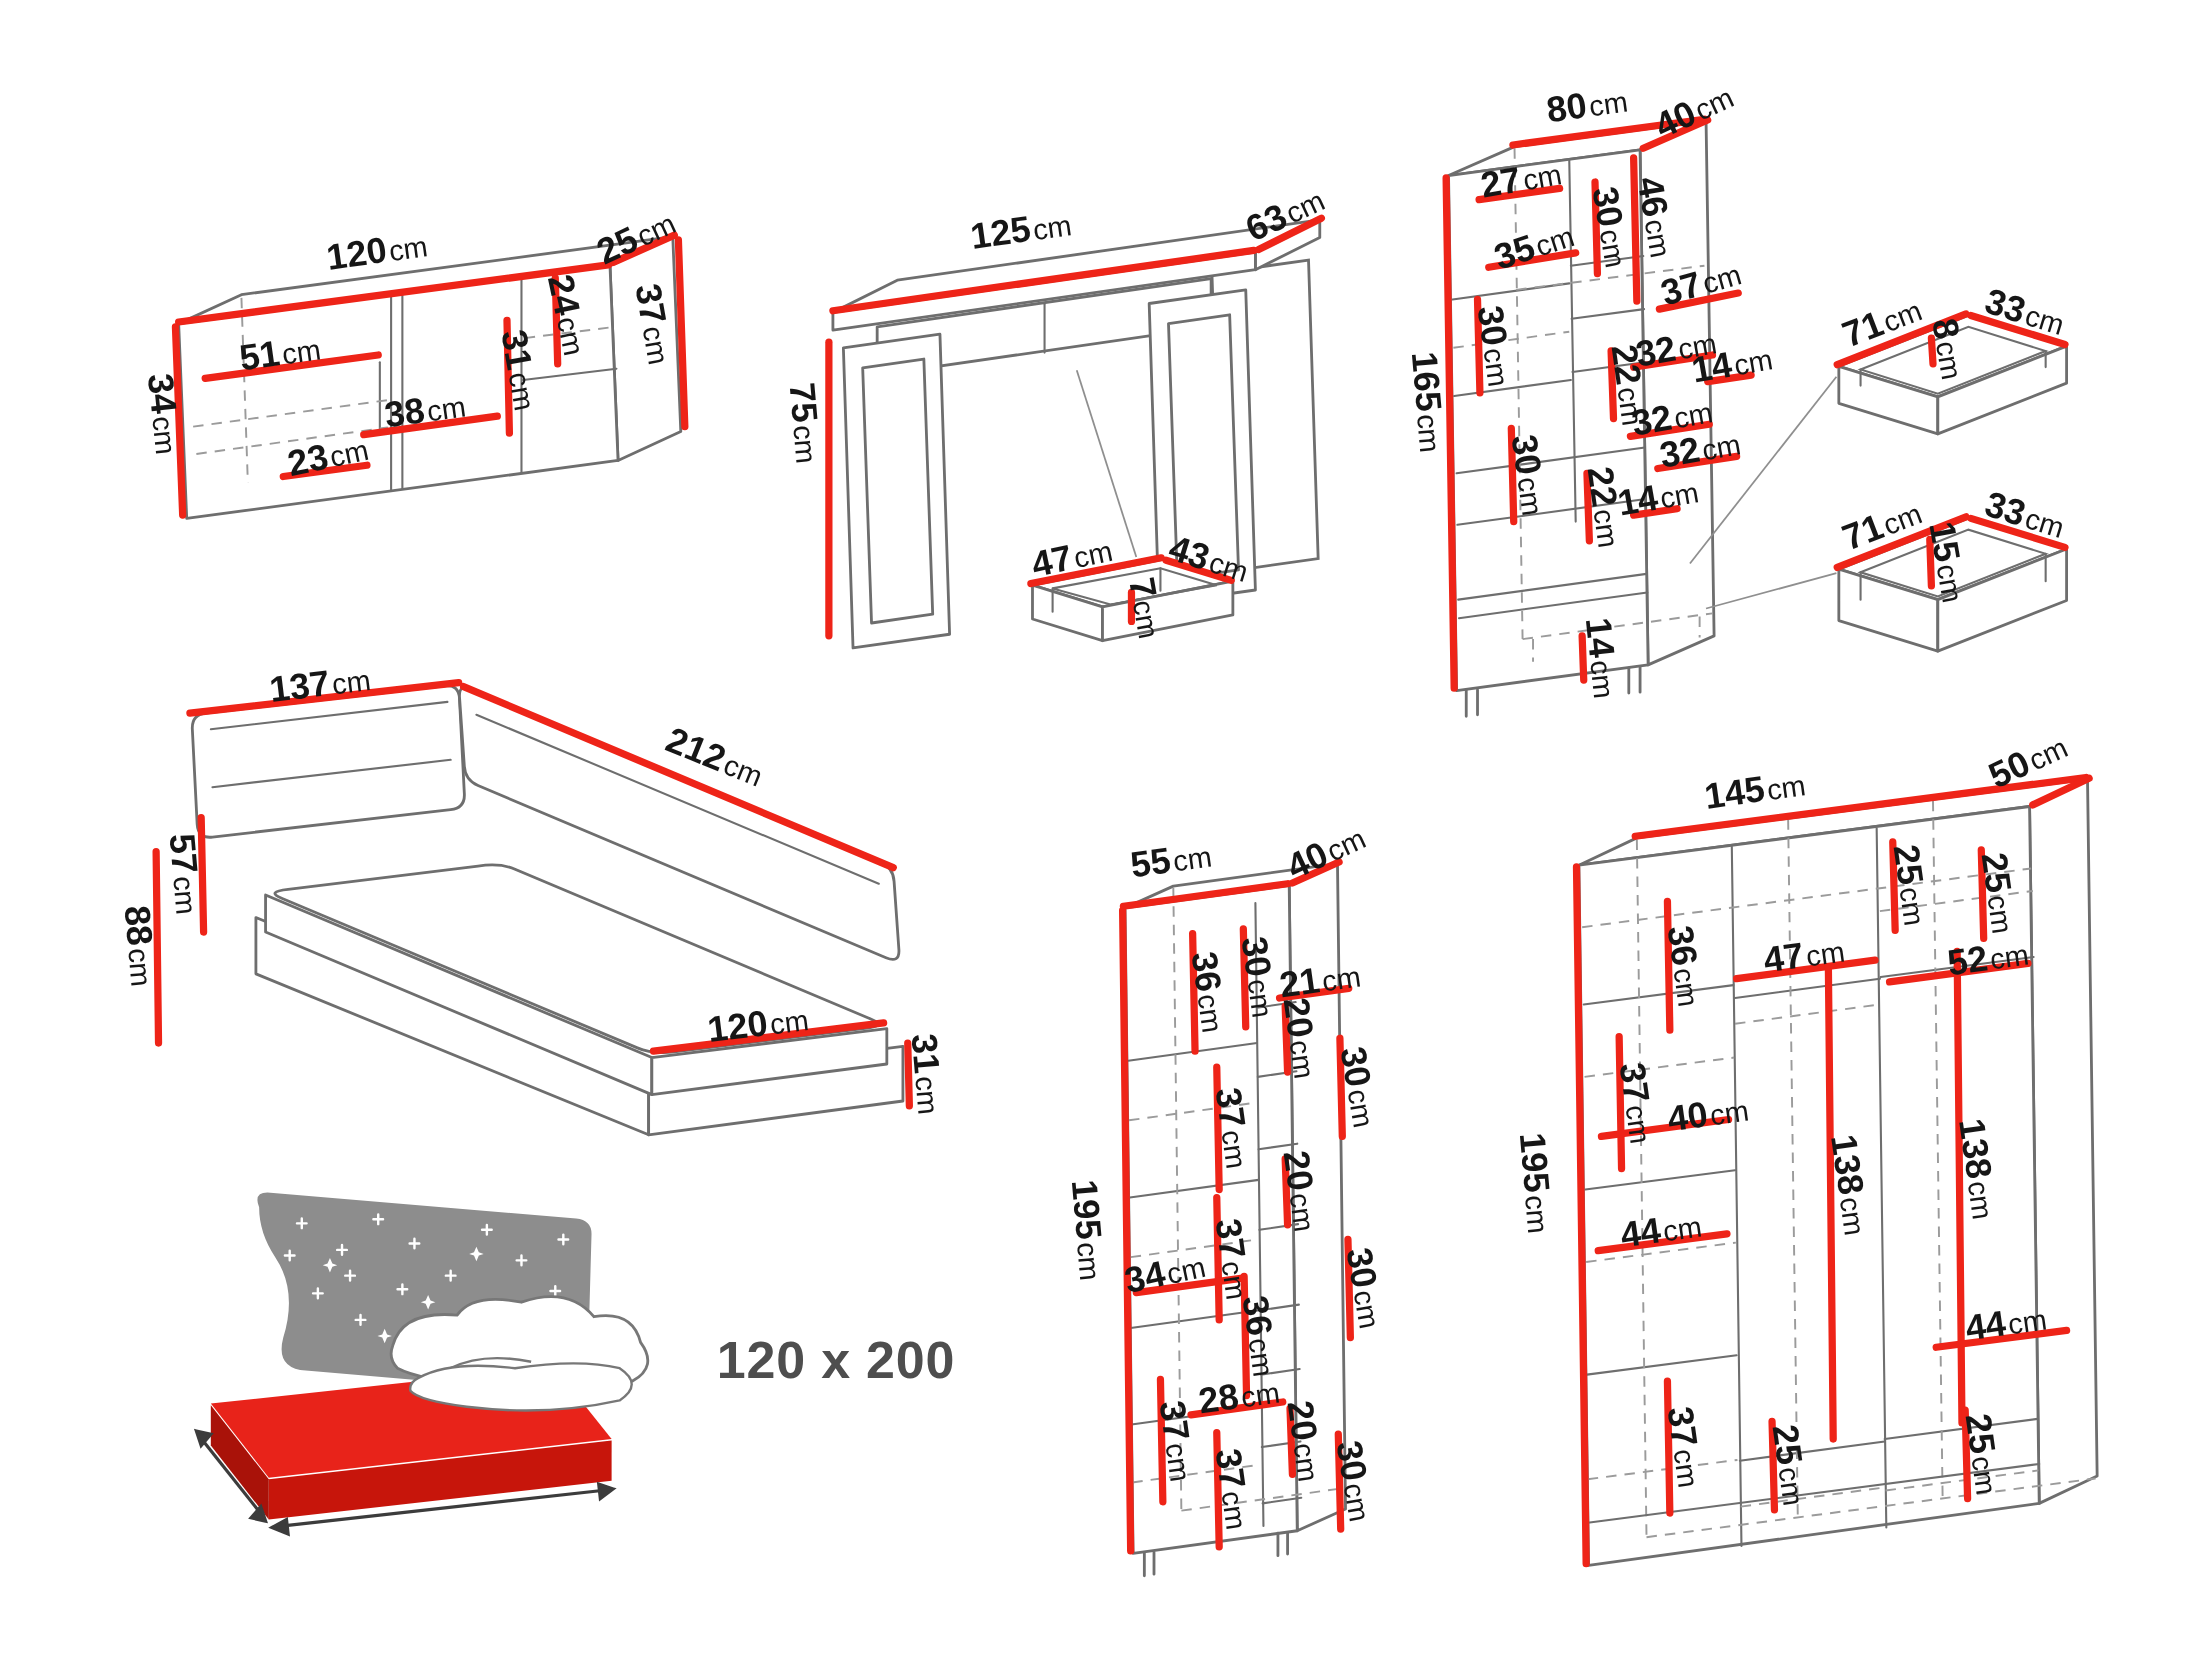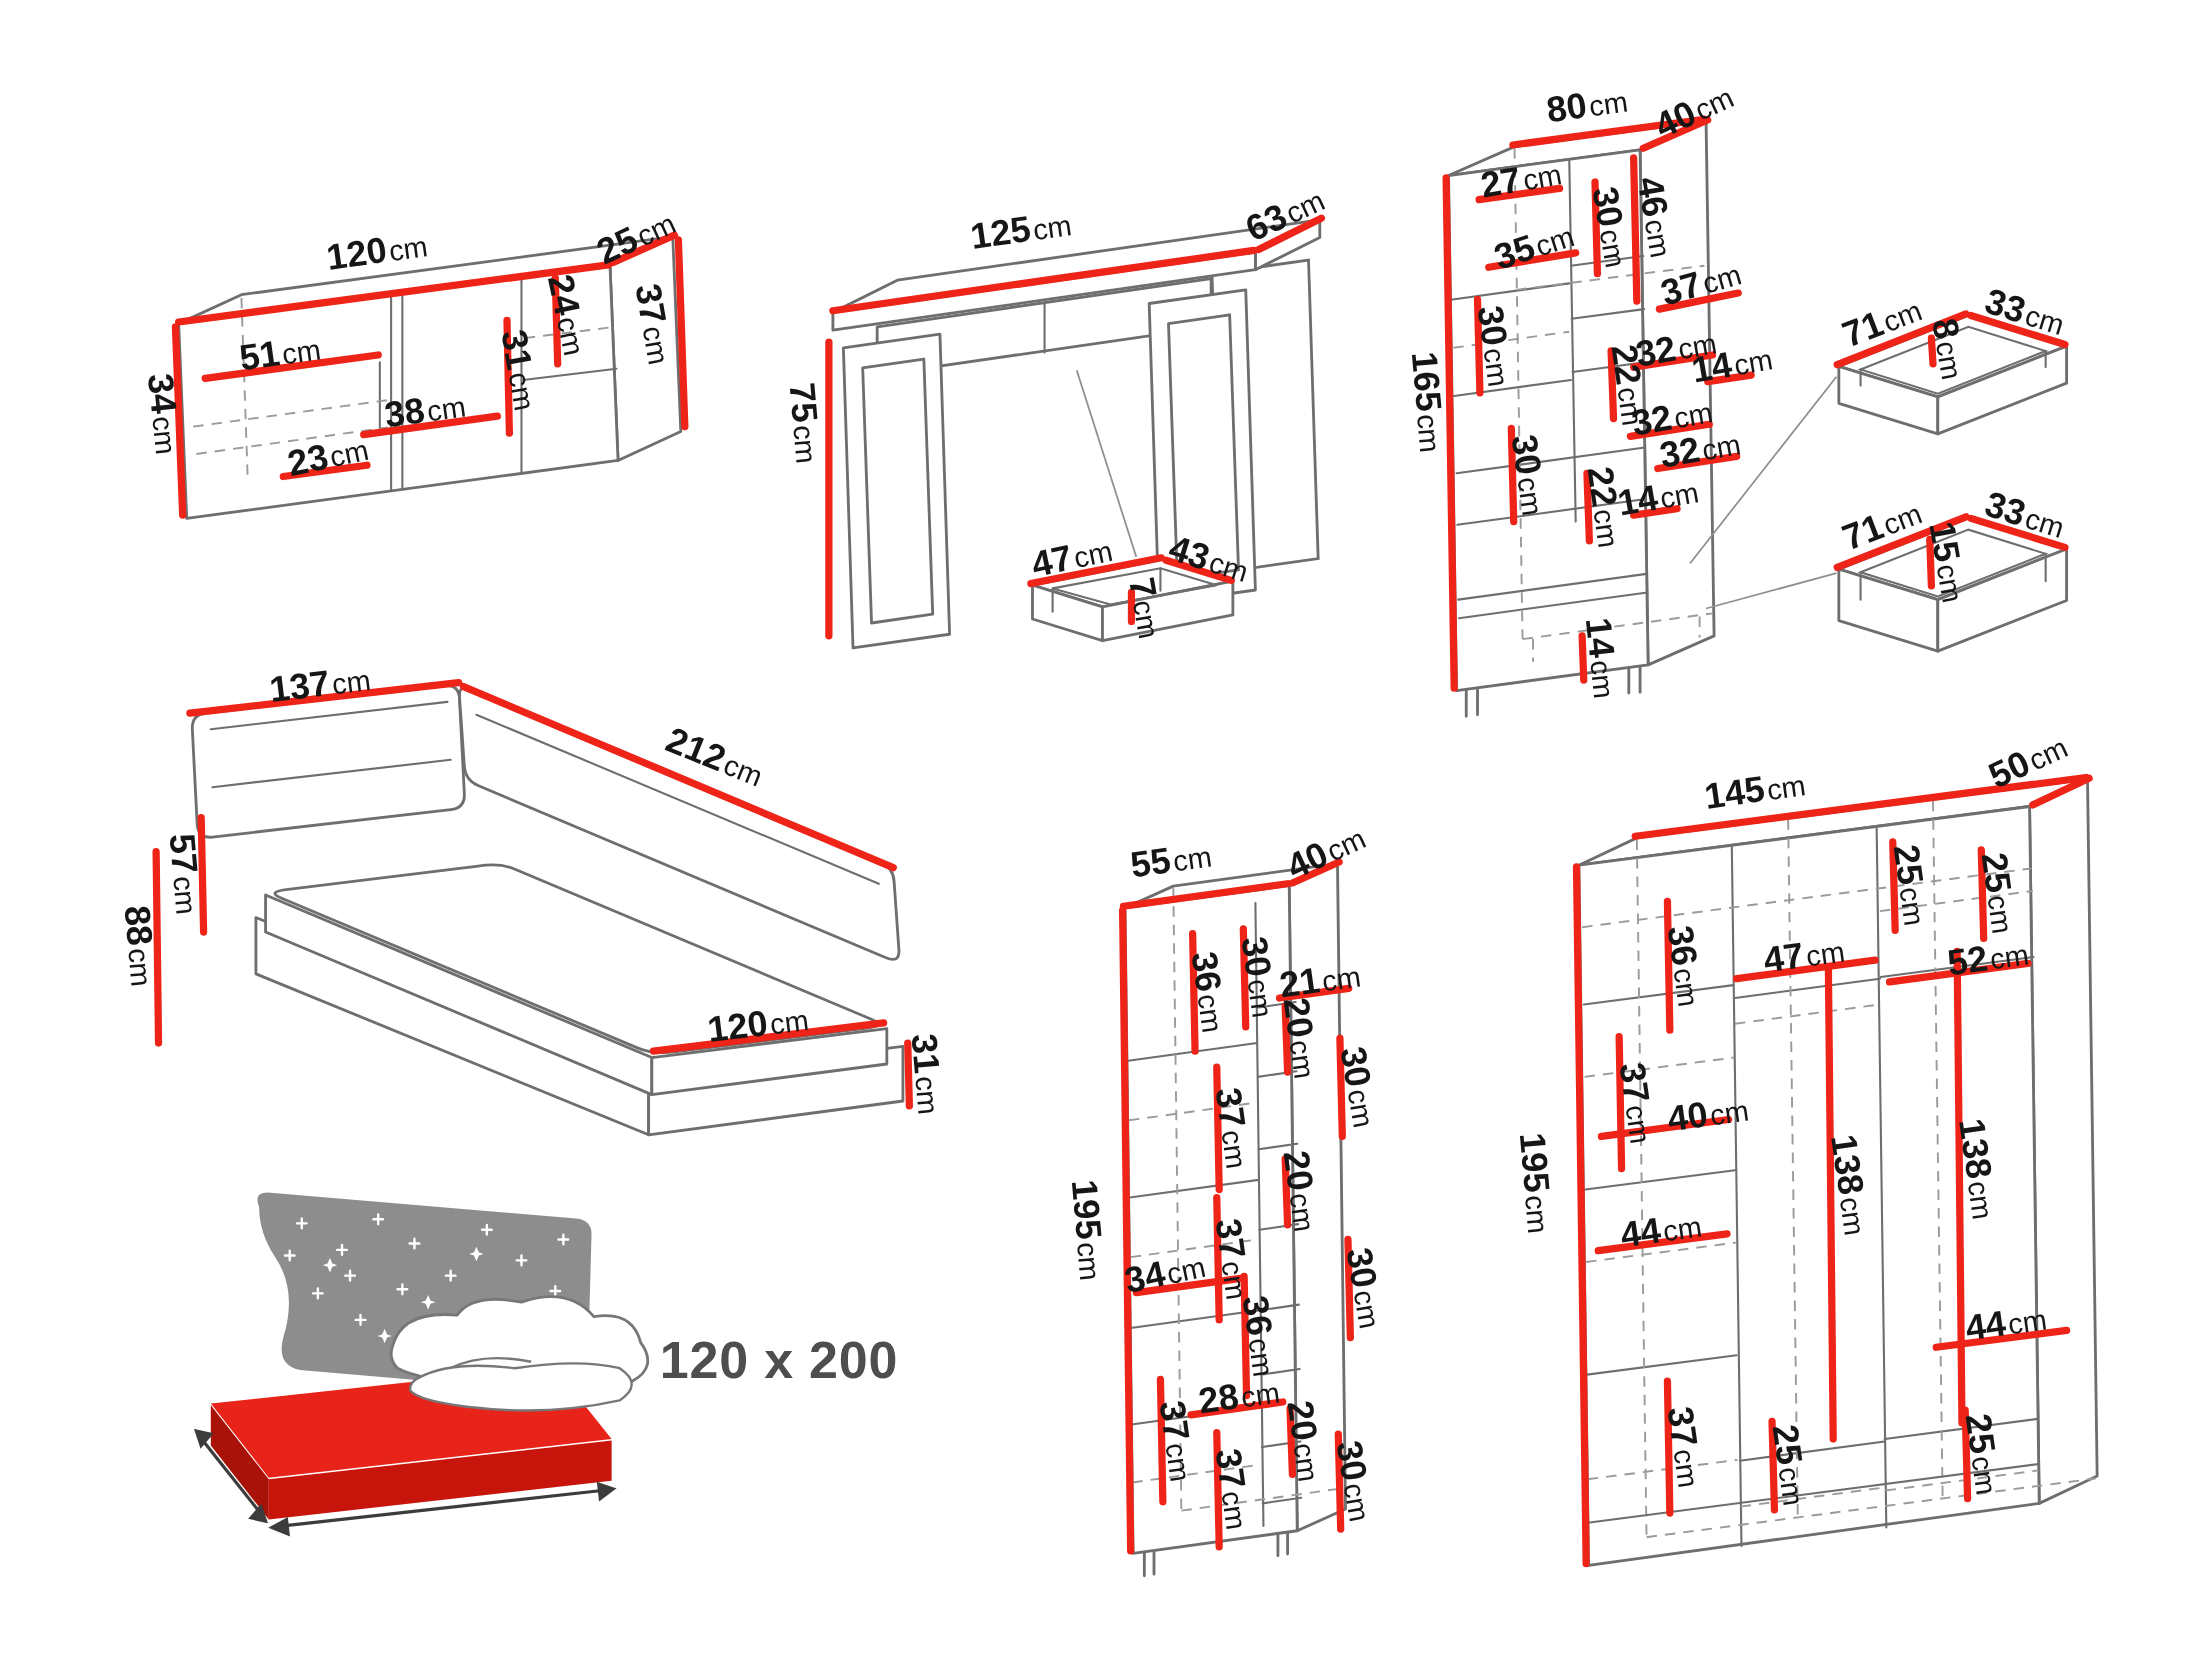--- a/index.html
+++ b/index.html
@@ -3,21 +3,21 @@
 <meta charset="utf-8">
 <style>
   *{box-sizing:border-box}
   html,body{margin:0;padding:0}
   body{width:2205px;height:1654px;background:#fff;font-family:"Liberation Sans","DejaVu Sans",sans-serif}
   .stage{position:relative;width:2205px;height:1654px;overflow:hidden;background:#fff}
   .art{position:absolute;left:0;top:0;width:2205px;height:1654px}
   .labels-layer{position:absolute;left:0;top:0;width:100%;height:100%}
   .dim-label{position:absolute;transform:translate(-50%,-50%) rotate(var(--r,0deg));white-space:nowrap;color:#161616;font-weight:bold;font-size:36px;line-height:1}
   .dim-label .unit{font-size:29px;font-weight:normal;margin-left:2.4px}
-  .size-label{position:absolute;left:779px;top:1360px;transform:translate(-50%,-50%);font-size:52px;font-weight:bold;color:#4e4e4e;letter-spacing:0.8px}
+  .size-label{position:absolute;left:836px;top:1360px;transform:translate(-50%,-50%);font-size:52px;font-weight:bold;color:#4e4e4e;letter-spacing:0.8px}
   
   .f{fill:#ffffff;stroke:#6e6e6e;stroke-width:3.5;stroke-linejoin:round}
   .l{fill:none;stroke:#6e6e6e;stroke-width:3.5;stroke-linecap:round}
   .t{stroke-width:2.6}
   .h{fill:none;stroke:#9b9b9b;stroke-width:2.4;stroke-dasharray:13 10}
   .r{fill:none;stroke:#ee2418;stroke-width:9;stroke-linecap:round}
   .p{fill:none;stroke:#8f8f8f;stroke-width:2.2}
 </style>
 </head>
 <body>

